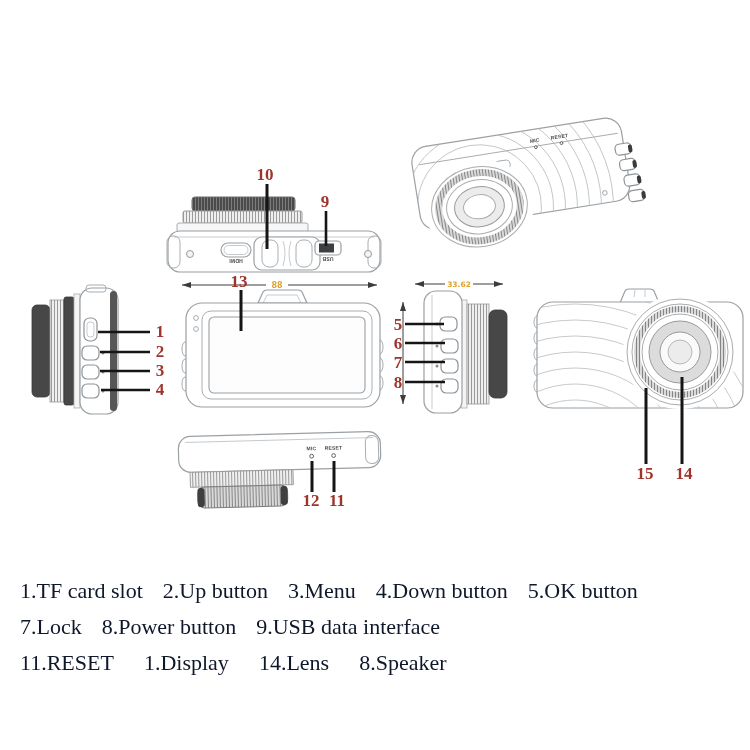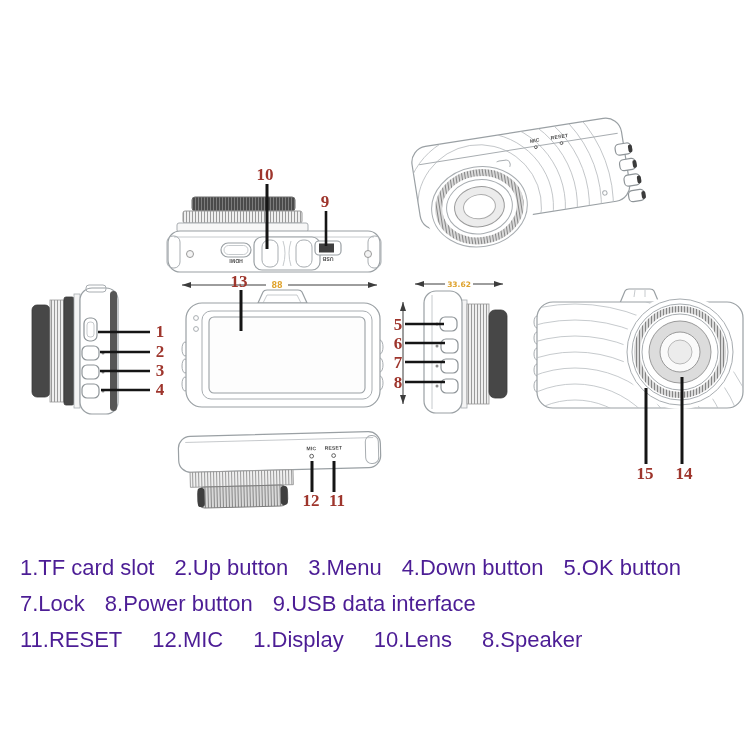--- a/index.html
+++ b/index.html
@@ -18,22 +18,22 @@
   .dimline{stroke:#3c3c3c;stroke-width:1;}
   .dimarrow{fill:#3c3c3c;}
   .dimtext{font:bold 8px "DejaVu Sans",sans-serif;fill:#dfa32e;text-anchor:middle;}
   .tinylabel{font:bold 5px "Liberation Sans",sans-serif;fill:#4a4a4a;text-anchor:middle;letter-spacing:.2px;}
   .microhole{fill:#ffffff;stroke:#555;stroke-width:0.9;}
   .btn{fill:#ffffff;stroke:#8e9498;stroke-width:1.2;}
   .btnshadow{fill:#3b3b3b;}
   .screw{fill:#f4f4f4;stroke:#9a9a9a;stroke-width:1;}
 
   
-  .legend{position:absolute;left:20px;top:550px;width:716px;color:#4c1d95;
-          font-size:22px;line-height:36px;}
+  .legend{position:absolute;left:20px;top:573px;width:716px;color:#0f172a;
+          font-size:22px;line-height:36px;font-family:Liberation Serif, serif;}
   .legend-row{display:flex;flex-wrap:nowrap;gap:20px;white-space:nowrap;}
   .legend-row.wide{gap:30px;align-items:flex-end;}
 </style>
 </head>
 <body>
 
 <div class="stage">
 
 <svg width="750" height="750" viewBox="0 0 750 750">
   <defs>
@@ -298,20 +298,19 @@
       <span>4.Down button</span>
       <span>5.OK button</span>
     </div>
     <div class="legend-row">
       <span>7.Lock</span>
       <span>8.Power button</span>
       <span>9.USB data interface</span>
     </div>
     <div class="legend-row wide">
       <span>11.RESET</span>
-      <span>12.MIC</span>
       <span>1.Display</span>
-      <span>10.Lens</span>
+      <span>14.Lens</span>
       <span>8.Speaker</span>
     </div>
   </div>
 
 </div>
 
 </body></html>

